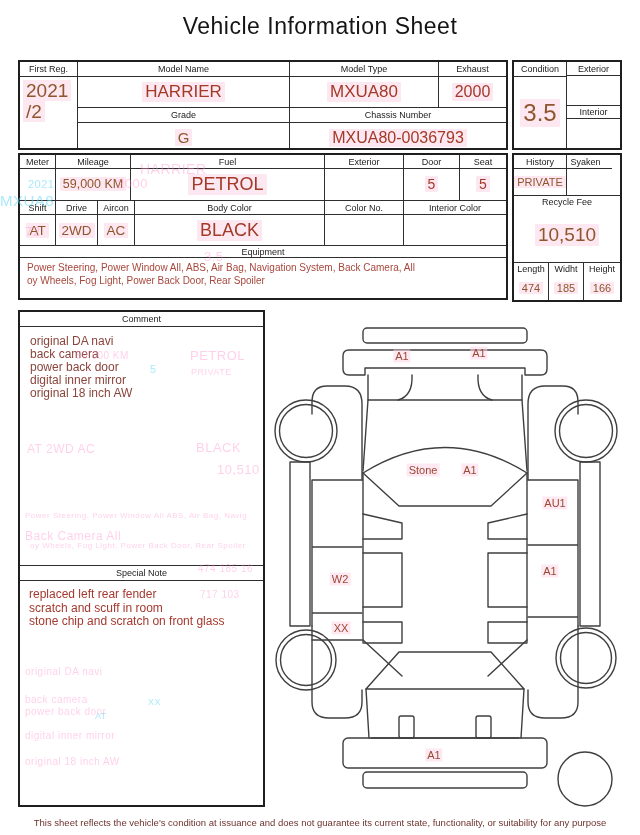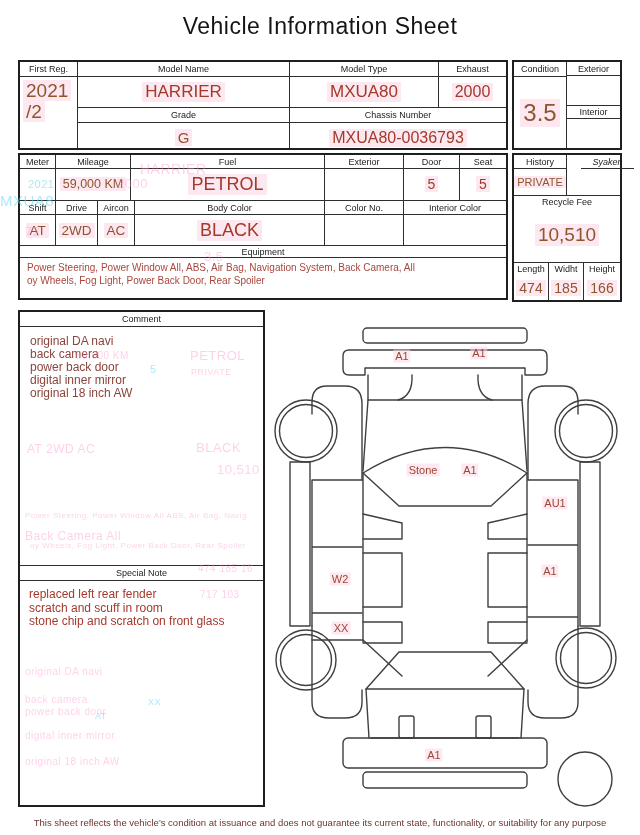--- a/index.html
+++ b/index.html
@@ -40,29 +40,29 @@
   .scell .hdr{height:14px;} .scell .val{height:30px;}
   #b3m{left:0;width:36px;} #b3mi{left:36px;width:75px;} #b3f{left:111px;width:194px;}
   #b3s{left:305px;width:79px;} #b3d{left:384px;width:56px;} #b3se{left:440px;width:46px;}
   #b3sh{left:0;width:36px;} #b3dr{left:36px;width:42px;} #b3a{left:78px;width:37px;}
   #b3bc{left:115px;width:190px;} #b3cn{left:305px;width:79px;} #b3ic{left:384px;width:102px;}
   #b3eh{left:0;top:90px;width:486px;height:13px;}
   #b3et{left:0;top:103px;width:486px;height:40px;padding:3px 7px;font-size:10px;line-height:13px;
         color:#a8473c;white-space:pre-line;}
   
   #box4{left:512px;top:153px;width:110px;height:149px;}
-  #b4h{left:0;top:0;width:53px;height:40px;} #b4sy{left:67px;top:0;width:53px;height:40px;font-style:italic;}
+  #b4h{left:0;top:0;width:53px;height:40px;} #b4sy{left:45px;top:0;width:53px;height:40px;}
   #b4h .hdr,#b4sy .hdr{height:14px;} #b4h .val{height:25px;font-size:11px;}
   #b4rh{left:0;top:40px;width:106px;height:13px;}
   #b4rv{left:0;top:53px;width:106px;height:54px;font-size:19px;}
   #b4lh{left:0;top:107px;width:106px;height:13px;}
   #b4lv{left:0;top:120px;width:106px;height:25px;}
   .lwh1{left:0;width:35px;} .lwh2{left:35px;width:35px;} .lwh3{left:70px;width:36px;}
   #b4lh .hdr,#b4lv .val{position:absolute;top:0;height:100%;}
-  #b4lv .val{font-size:14px;}
+  #b4lv .val{font-size:11px;}
   
   #leftbox{left:18px;top:310px;width:247px;height:497px;}
   #lbch{left:0;top:0;width:243px;height:15px;}
   #lbcb{left:0;top:15px;width:243px;height:238px;padding:8px 10px;font-size:12px;line-height:13px;
         color:#8a453c;white-space:pre-line;}
   #lbsh{left:0;top:253px;width:243px;height:16px;}
   #lbsb{left:0;top:269px;width:243px;height:232px;padding:7px 9px;font-size:12px;line-height:13.5px;
         color:#a5392e;white-space:pre-line;}
   
   #diagram{position:absolute;left:265px;top:310px;width:375px;height:505px;}

